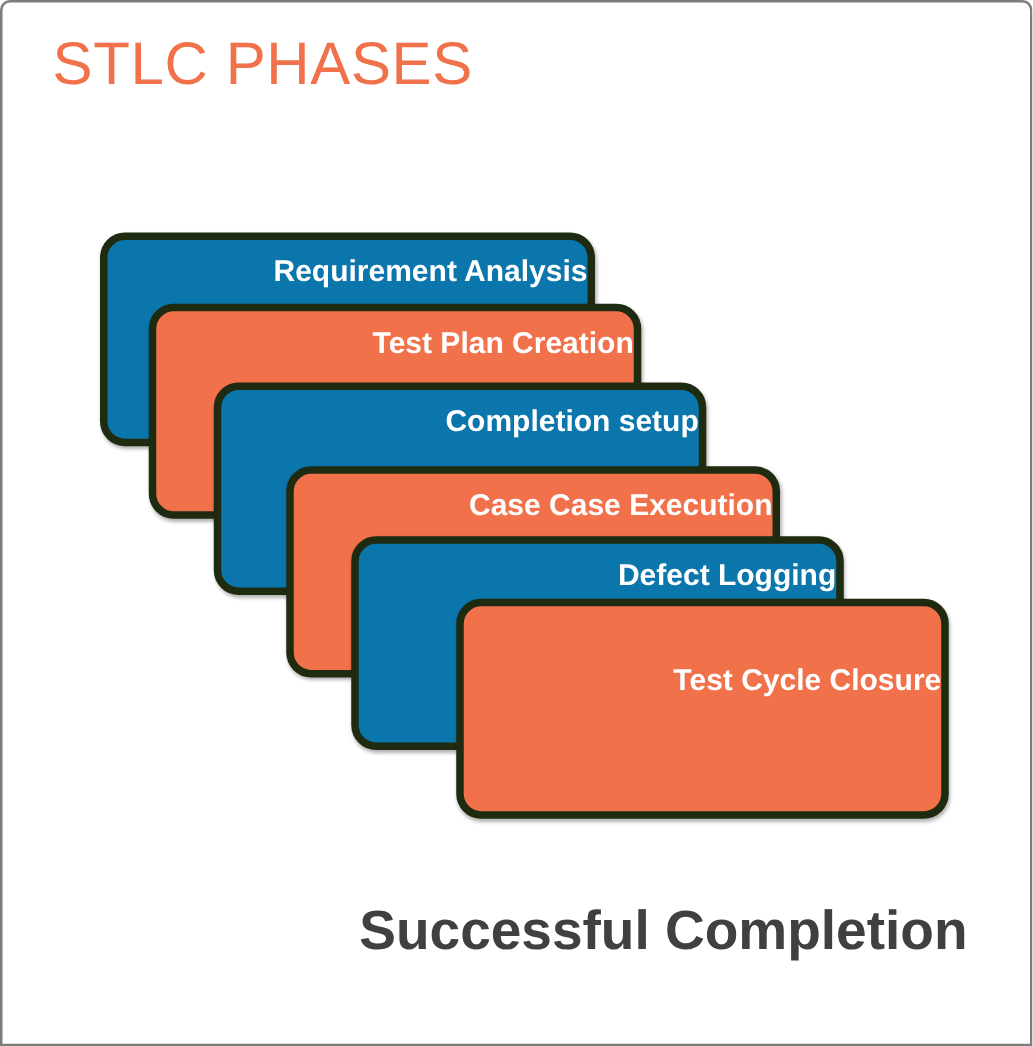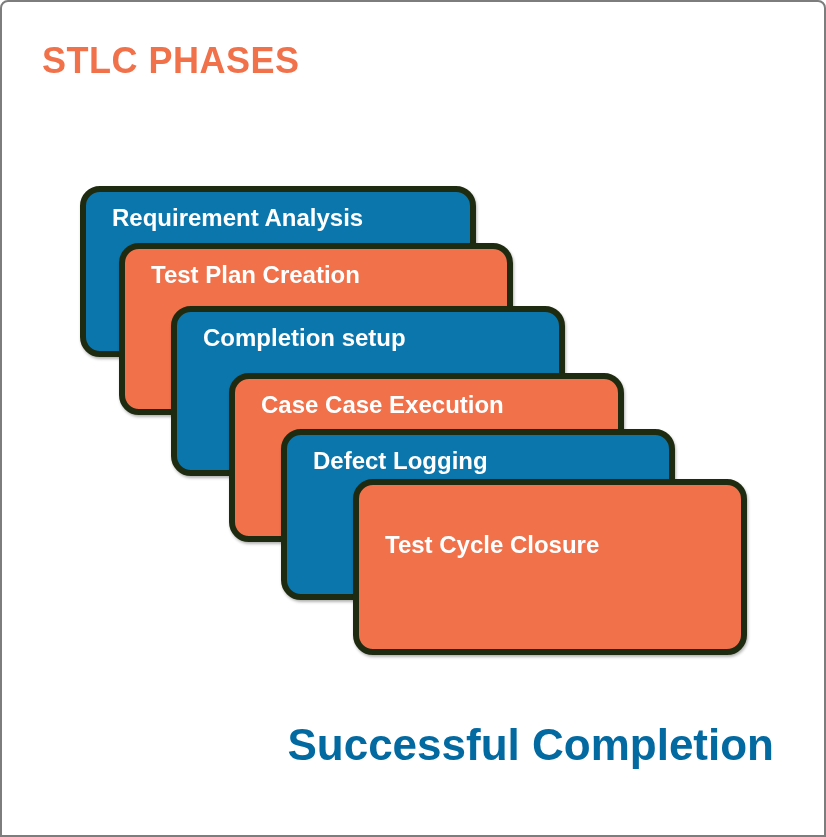--- a/index.html
+++ b/index.html
@@ -14,50 +14,50 @@
     height: 837px;
     box-sizing: border-box;
     background: #ffffff;
     border: 2px solid #7d7d7d;
     border-radius: 8px 8px 0 0;
     overflow: hidden;
   }
   .page-title {
     position: absolute;
     left: 40px;
-    top: 38px;
-    font-size: 36px;
-    font-weight: bold;
+    top: 22px;
+    font-size: 48px;
+    font-weight: normal;
     letter-spacing: 0.5px;
     color: #F0714A;
     white-space: nowrap;
   }
   .footer-title {
     position: absolute;
     right: 50px;
     top: 718px;
     font-size: 44px;
     font-weight: bold;
-    color: #0369a1;
+    color: #404040;
     white-space: nowrap;
   }
   .phase-card {
     position: absolute;
     box-sizing: border-box;
     border: 6px solid #1F2B10;
     border-radius: 20px;
     box-shadow: 1px 2px 3px rgba(0,0,0,0.30);
   }
   .phase-label {
     display: block;
     box-sizing: border-box;
     width: 100%;
     padding-left: 26px;
     padding-top: 12px;
-    text-align: left;
+    text-align: right;
     font-size: 24px;
     font-weight: bold;
     color: #ffffff;
     white-space: nowrap;
   }
   .c1 { left: 78px;  top: 184px; width: 396px; height: 171px; z-index: 1; }
   .c2 { left: 117px; top: 241px; width: 394px; height: 172px; z-index: 2; }
   .c3 { left: 169px; top: 304px; width: 394px; height: 170px; z-index: 3; }
   .c4 { left: 227px; top: 371px; width: 395px; height: 169px; z-index: 4; }
   .c5 { left: 279px; top: 427px; width: 394px; height: 171px; z-index: 5; }
@@ -84,19 +84,19 @@
   </div>
 
   <div class="phase-card c4" style="background-color: rgb(240, 113, 74);">
     <span class="phase-label">Case Case Execution</span>
   </div>
 
   <div class="phase-card c5" style="background-color: rgb(11, 118, 172);">
     <span class="phase-label">Defect Logging</span>
   </div>
 
-  <div class="phase-card c6" style="background-color: rgb(240, 113, 74);">
+  <div class="phase-card c6" style="background-color: rgb(240, 113, 74); margin-left: 12px;">
     <span class="phase-label">Test Cycle Closure</span>
   </div>
 
   <div class="footer-title">Successful Completion</div>
 
 </div>
 
 </body></html>

